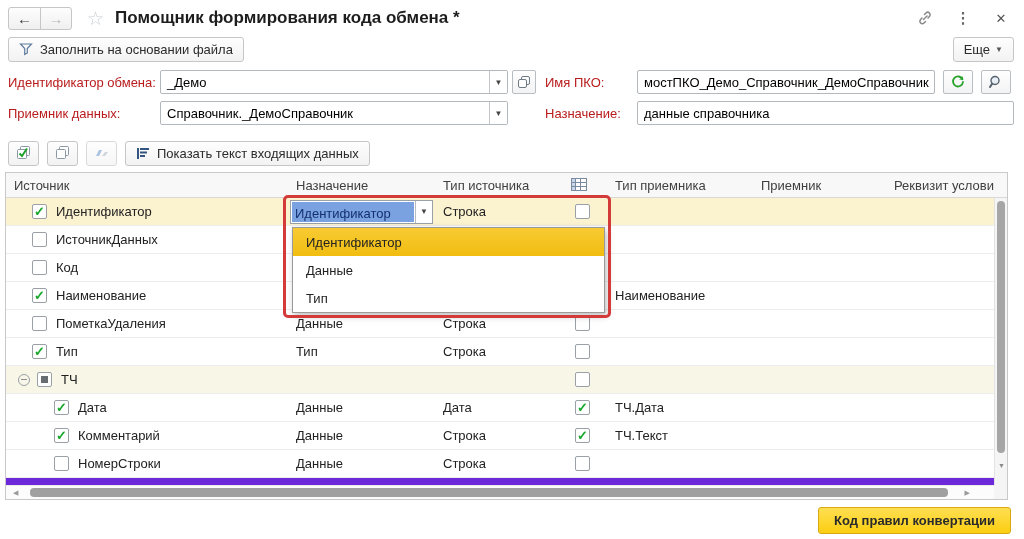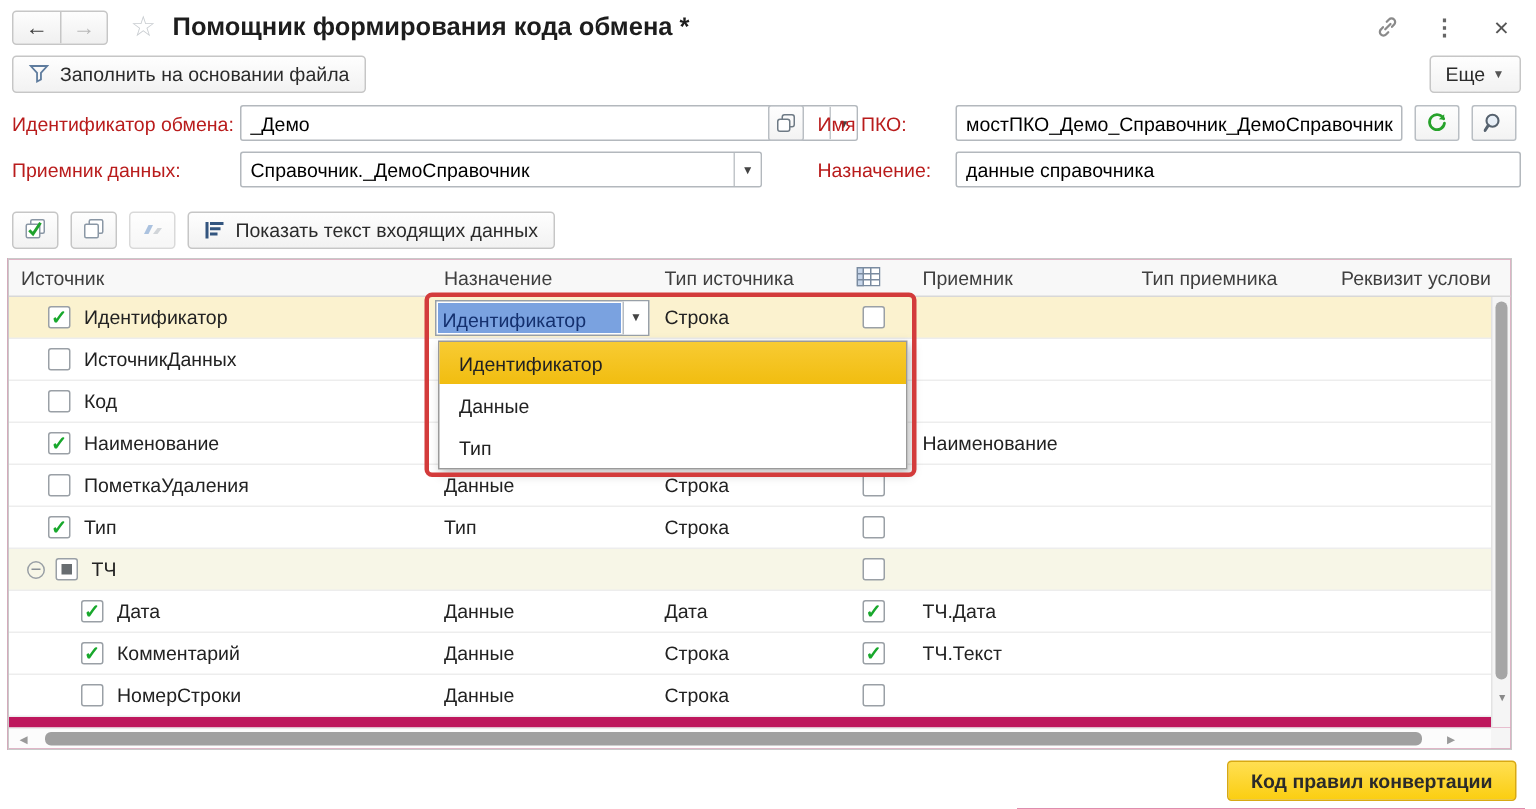--- a/index.html
+++ b/index.html
@@ -43,21 +43,21 @@
     align-items:center; justify-content:center; font-size:8px; color:#444; background:#fff; }
   .sqbtn { position:absolute; height:24px; border:1px solid #b9bec3; border-radius:2px;
     background:linear-gradient(#fefefe,#f3f3f3); display:flex; align-items:center; justify-content:center; }
   
   .tbar { position:absolute; left:8px; top:140px; height:26px; display:flex; gap:8px; align-items:center; }
   .iconbtn { width:31px; height:25px; border:1px solid #c6c6c6; border-radius:3px;
     background:linear-gradient(#fefefe,#f2f2f2); display:flex; align-items:center; justify-content:center; }
   .iconbtn.disabled { opacity:.65; }
   
   .table { position:absolute; left:5px; top:172px; width:1003px; height:328px;
-    border:1px solid #c9c9c9; background:#be185d; }
+    border:1px solid #c9c9c9; background:#6d28d9; }
   .thead { display:grid; grid-template-columns:282px 147px 128px 44px 146px 133px 1fr;
     height:25px; background:#f8f8f8; border-bottom:1px solid #d8d8d8; padding-right:13px; }
   .th { padding:5px 8px 0 8px; color:#3f3f3f; white-space:nowrap; overflow:hidden; }
   .tbody { position:absolute; left:0; top:25px; right:13px; bottom:14px; overflow:hidden; }
   .trow { display:grid; grid-template-columns:282px 147px 128px 44px 146px 133px 1fr;
     height:28px; border-bottom:1px solid #ededed; background:#fff; }
   .trow.selected { background:#fbf2cf; }
   .trow.group { background:#f7f6e7; }
   .cell { display:flex; align-items:center; padding:0 8px; white-space:nowrap; overflow:hidden; color:#222; }
   .c-source { padding-left:26px; }
@@ -138,21 +138,21 @@
     </span>
     <span>Заполнить на основании файла</span>
   </div>
   <div class="btn btn-more">
     <span>Еще</span>
     <span class="caret">▼</span>
   </div>
 </div>
 
 <div class="flabel" style="left:8px; top:75px;">Идентификатор обмена:</div>
-<div class="input" style="left:160px; top:70px; width:412px;gap:40px;">
+<div class="input" style="left:160px; top:70px; width:348px;gap:40px;">
   <div class="txt">_Демо</div>
   <div class="combo-seg">▼</div>
 </div>
 <div class="sqbtn" style="left:512px; top:70px; width:24px;">
   <svg width="12" height="12" viewBox="0 0 12 12">
     <rect x="3.5" y="0.5" width="8" height="8" rx="1.5" fill="none" stroke="#6e7a85"></rect>
     <rect x="0.5" y="3.5" width="8" height="8" rx="1.5" fill="#fff" stroke="#6e7a85"></rect>
   </svg>
 </div>
 
@@ -224,22 +224,22 @@
     <div class="th">Тип источника</div>
     <div class="th">
       <svg width="16" height="13" viewBox="0 0 16 13">
         <rect x="0.5" y="0.5" width="15" height="12" fill="#fff" stroke="#7a8ba0"></rect>
         <rect x="0.5" y="0.5" width="4" height="12" fill="#c7d6ea" stroke="#7a8ba0"></rect>
         <line x1="9.5" y1="0.5" x2="9.5" y2="12.5" stroke="#7a8ba0"></line>
         <line x1="0.5" y1="4.5" x2="15.5" y2="4.5" stroke="#7a8ba0"></line>
         <line x1="0.5" y1="8.5" x2="15.5" y2="8.5" stroke="#7a8ba0"></line>
       </svg>
     </div>
+    <div class="th">Тип приемника</div>
     <div class="th">Приемник</div>
-    <div class="th">Тип приемника</div>
     <div class="th">Реквизит условия</div>
   </div>
   <div class="tbody">
       <div class="trow lvl1 selected">
         <div class="cell c-source">
           <span class="cb">✓</span>
           <span>Идентификатор</span>
         </div>
         <div class="cell c-purpose">
           <span class="combo-editor">

